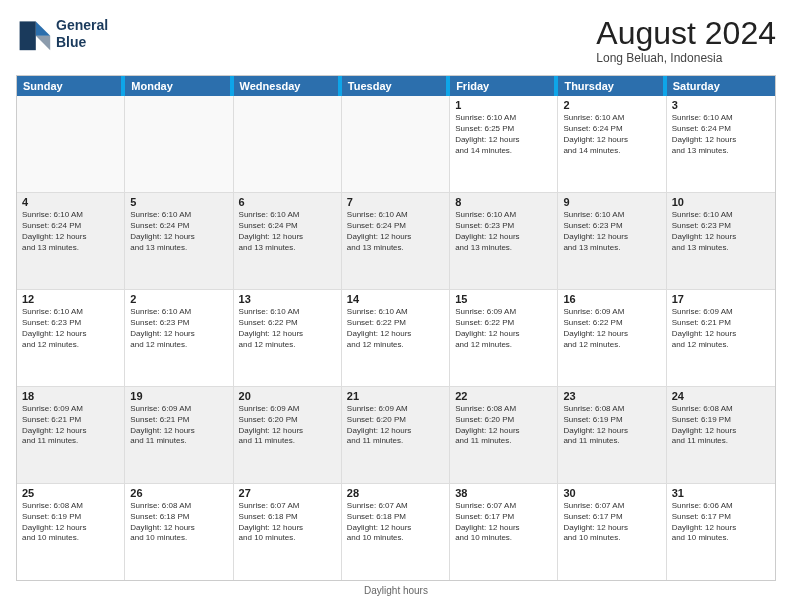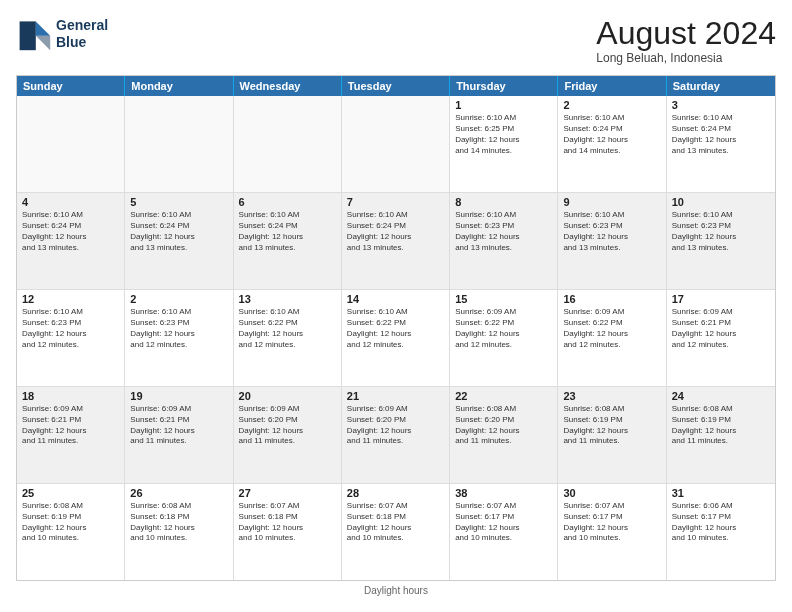--- a/index.html
+++ b/index.html
@@ -59,21 +59,21 @@
     .cal-header {
       display: grid;
       grid-template-columns: repeat(7, 1fr);
       background: #2c6fad;
     }
     .cal-header-cell {
       color: #fff;
       font-size: 11px;
       font-weight: bold;
       padding: 4px 6px;
-      border-right: 1px solid #0ea5e9;
+      border-right: 4px solid #0ea5e9;
       text-align: left;
     }
     .cal-header-cell:last-child { border-right: none; }
     .cal-body {
       flex: 1;
       display: flex;
       flex-direction: column;
     }
     .cal-row {
       display: grid;
@@ -133,22 +133,22 @@
     </div>
   </div>
 
   <div class="calendar">
     <div class="cal-header">
 
     <div class="cal-header-cell">Sunday</div>
         <div class="cal-header-cell">Monday</div>
         <div class="cal-header-cell">Wednesday</div>
         <div class="cal-header-cell">Tuesday</div>
+        <div class="cal-header-cell">Friday</div>
         <div class="cal-header-cell">Thursday</div>
-        <div class="cal-header-cell">Friday</div>
         <div class="cal-header-cell">Saturday</div>
       </div>
     <div class="cal-body">
 
     <div class="cal-row">
           <div class="cal-cell empty"></div>
           <div class="cal-cell empty"></div>
           <div class="cal-cell empty"></div>
           <div class="cal-cell empty"></div>
           <div class="cal-cell">

